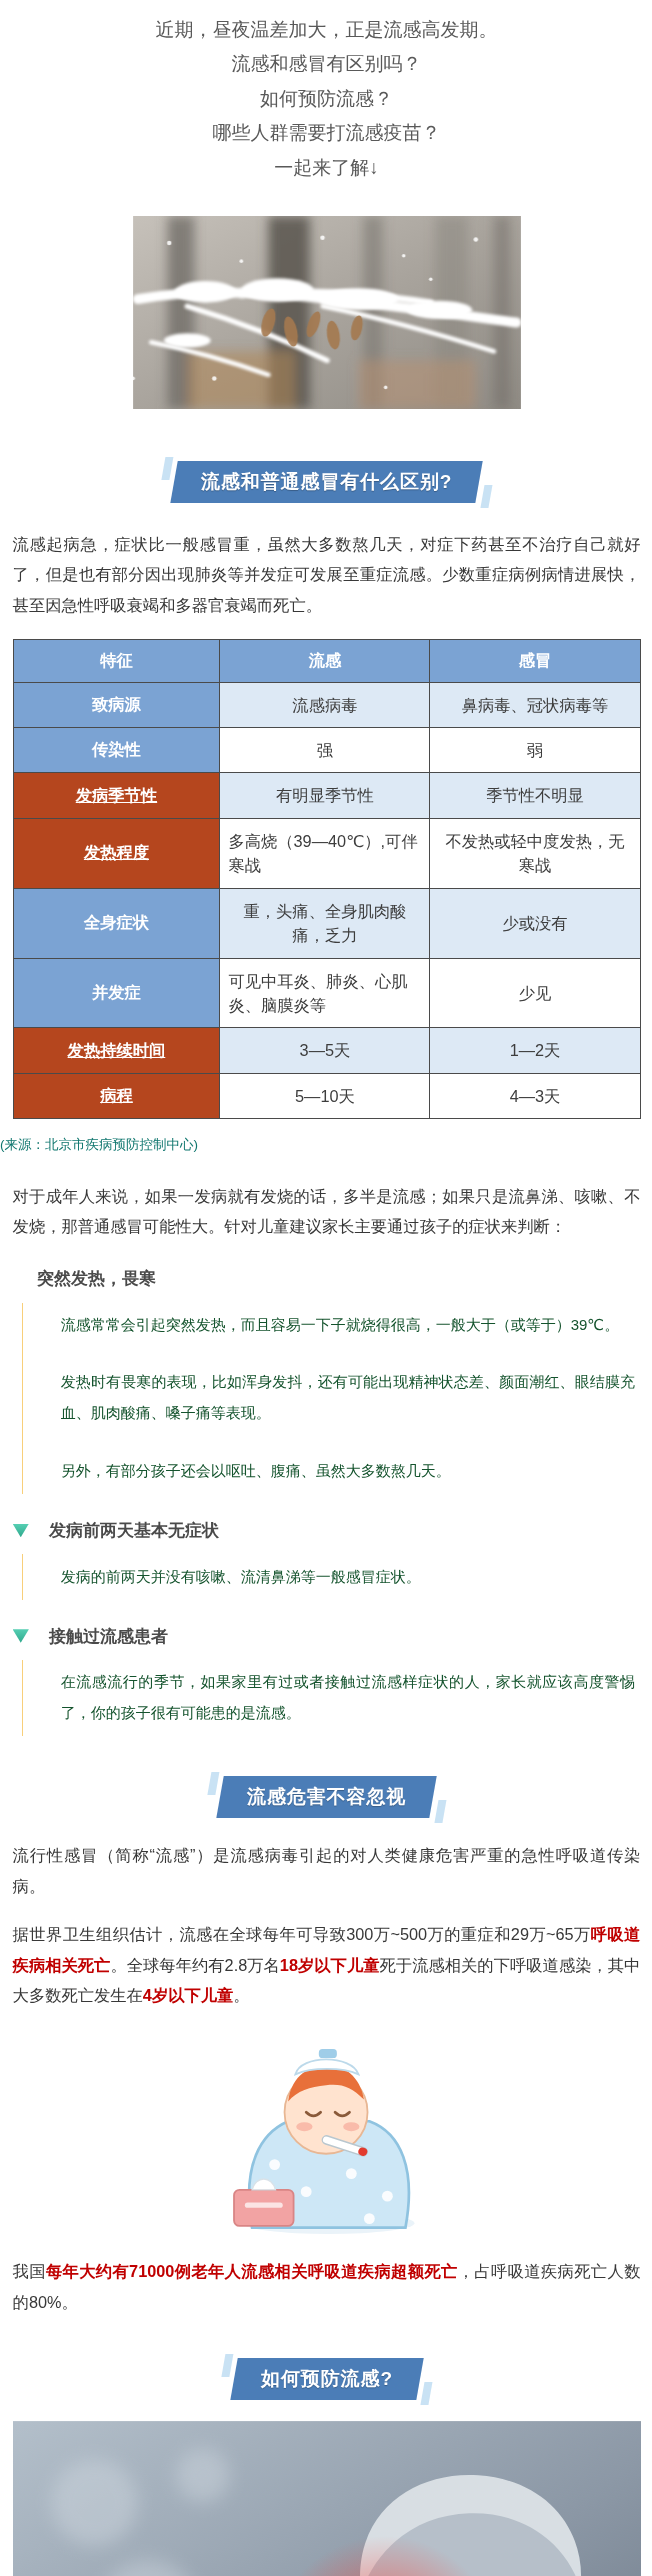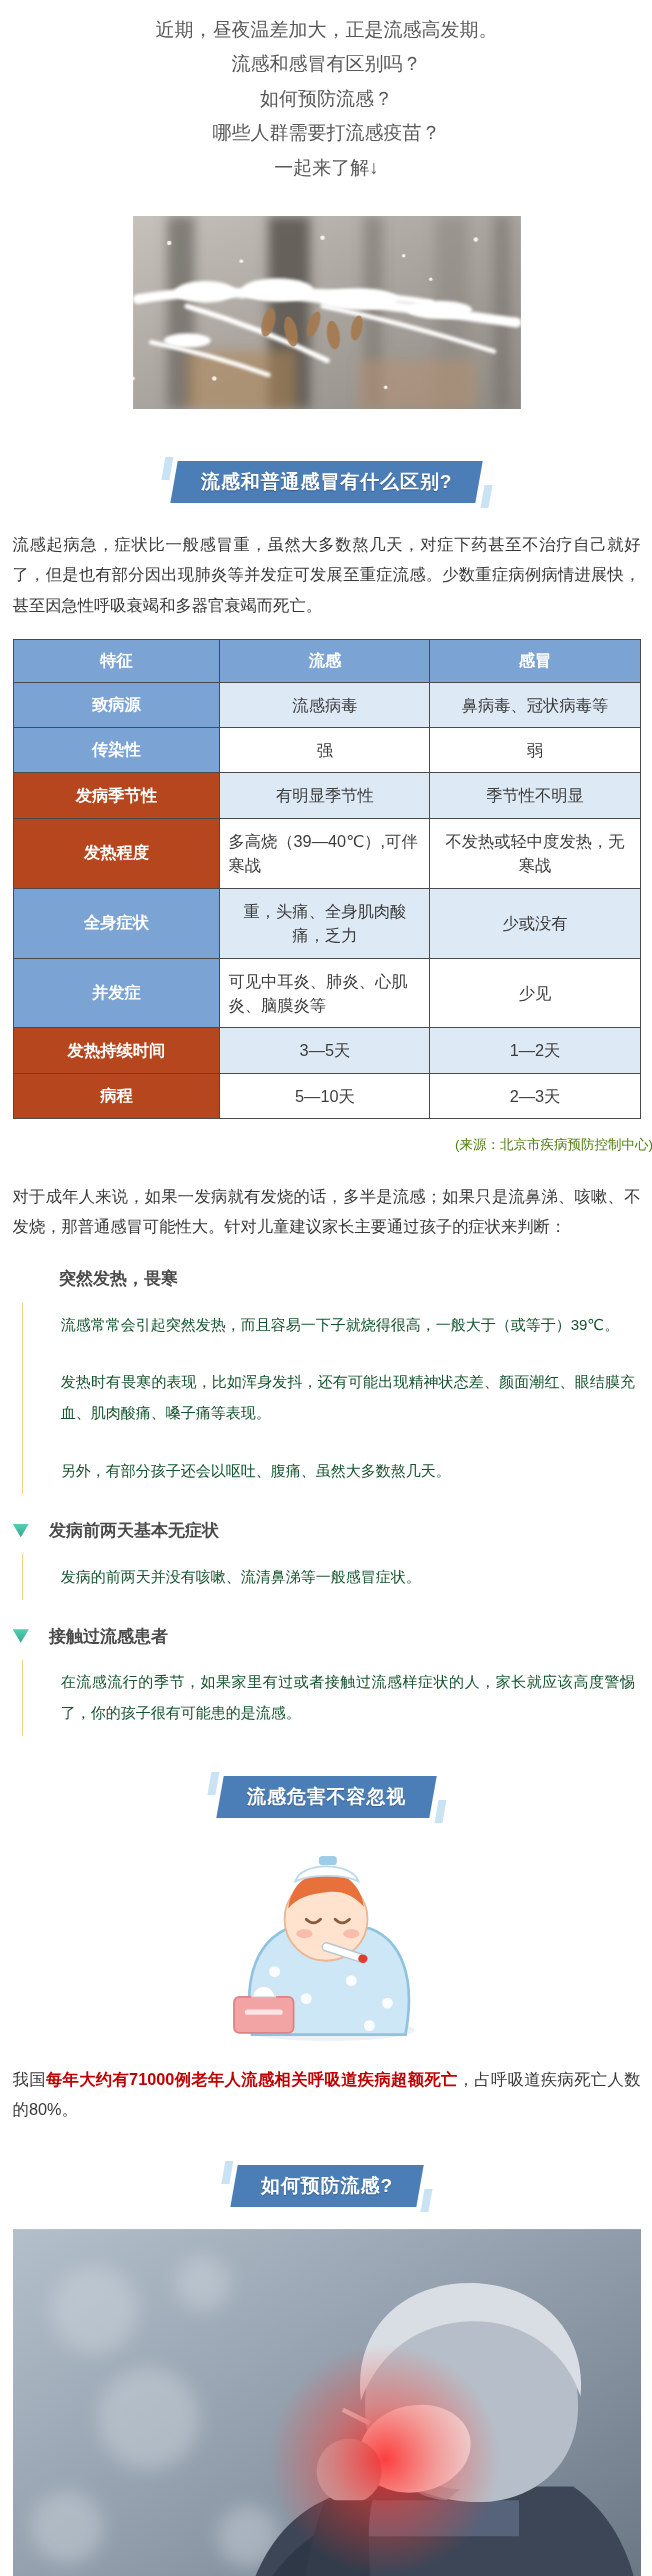--- a/index.html
+++ b/index.html
@@ -28,30 +28,30 @@
   .content { padding:0 12.6px; }
   .body-p { font-size:16.3px; line-height:1.88; color:#383838; margin:0 0 18px 0; text-align:justify; }
 
   
   .cmp-table { width:628px; margin:5.4px auto 0 auto; border-collapse:collapse; table-layout:fixed; }
   .cmp-table th, .cmp-table td { border:0.9px solid #4a4a4a; text-align:center; vertical-align:middle; padding:10px 8px; }
   .cmp-table th { font-size:16.3px; }
   .cmp-table td { font-size:16.3px; color:#3d3d3d; line-height:1.5; }
   .lbl { color:#ffffff; font-weight:bold; }
   .lbl-blue { background:#7ba3d3; }
-  .lbl-orange { background:#b5461e; }
+  .lbl-orange { background:#b5461e;text-decoration:underline; }
   .hdr { background:#7ba3d3; color:#ffffff; font-weight:bold; }
   .cell-light { background:#dde9f5; }
   .cell-white { background:#ffffff; }
-  .caption { text-align:right; color:#4d7c0f; font-size:13.5px; margin:16.3px 0 27px 0; }
+  .caption { text-align:left; color:#0f766e; font-size:13.5px; margin:16.3px 0 27px 0; }
 
   
   .subhead { display:flex; align-items:center; padding:0 12.6px; margin:25px 0 5.4px 0; font-weight:bold; color:#4a4a4a; font-size:17px; }
   .subhead .tri { width:16.3px; height:13.5px; background:linear-gradient(180deg,#56cfb3,#2fa98d); clip-path:polygon(0 0,100% 0,50% 100%); flex:0 0 auto; margin-right:20px; }
-  .subhead.no-tri { padding-left:59px; }
+  .subhead.no-tri { padding-left:37px; }
   .quote { margin:12.6px 12.6px 23.5px 21.7px; border-left:1.8px solid #f8cf7a; padding:7.2px 5.4px 7.2px 38px; color:#14532d; font-size:15px; line-height:2.05; text-align:justify; }
   .quote p { margin:0 0 27px 0; }
   .quote p:last-child { margin-bottom:0; }
 
   
   .red-b { color:#c00000; font-weight:bold; }
   .teal-b { color:#3bbd9a; font-weight:bold; }
 </style>
 </head>
 <body>
@@ -179,21 +179,21 @@
       <td class="cell-white">少见</td>
     </tr>
     <tr>
       <th class="lbl lbl-orange">发热持续时间</th>
       <td class="cell-light">3—5天</td>
       <td class="cell-light">1—2天</td>
     </tr>
     <tr>
       <th class="lbl lbl-orange">病程</th>
       <td class="cell-white">5—10天</td>
-      <td class="cell-white">2—3天</td>
+      <td class="cell-white">4—3天</td>
     </tr>
   </tbody>
     </table>
   <p class="caption">(来源：北京市疾病预防控制中心)</p>
 
   <div class="content">
     <p class="body-p">对于成年人来说，如果一发病就有发烧的话，多半是流感；如果只是流鼻涕、咳嗽、不发烧，那普通感冒可能性大。针对儿童建议家长主要通过孩子的症状来判断：</p>
   </div>
 
   <div class="subhead no-tri">
@@ -220,20 +220,24 @@
   <div class="quote">
     <p>在流感流行的季节，如果家里有过或者接触过流感样症状的人，家长就应该高度警惕了，你的孩子很有可能患的是流感。</p>
   </div>
 
   <div class="badge-row mid">
     <div class="badge">
       <span class="badge-text">流感危害不容忽视</span>
     </div>
   </div>
 
+  <div class="content">
+    <p class="body-p">流行性感冒（简称“流感”）是流感病毒引起的对人类健康危害严重的急性呼吸道传染病。</p>
+    <p class="body-p"><span>据世界卫生组织估计，流感在全球每年可导致300万~500万的重症和29万~65万</span><span class="red-b">呼吸道疾病相关死亡</span><span>。全球每年约有2.8万名</span><span class="red-b">18岁以下儿童</span><span>死于流感相关的下呼吸道感染，其中大多数死亡发生在</span><span class="red-b">4岁以下儿童</span><span>。</span></p>
+  </div>
 
   <div class="cartoon-wrap">
     <svg width="203" height="199" viewBox="0 0 225 220">
       <ellipse cx="115" cy="205" rx="95" ry="12" fill="#eaf3f9"></ellipse>
 
       <path d="M30,210 C18,140 40,105 70,92 L160,92 C195,105 212,145 200,210 Z" fill="#cde7f6" stroke="#8fc3e0" stroke-width="3"></path>
       <g fill="#ffffff" opacity=".9">
         <circle cx="55" cy="140" r="6"></circle>
           <circle cx="90" cy="170" r="6"></circle>
           <circle cx="140" cy="150" r="6"></circle>

